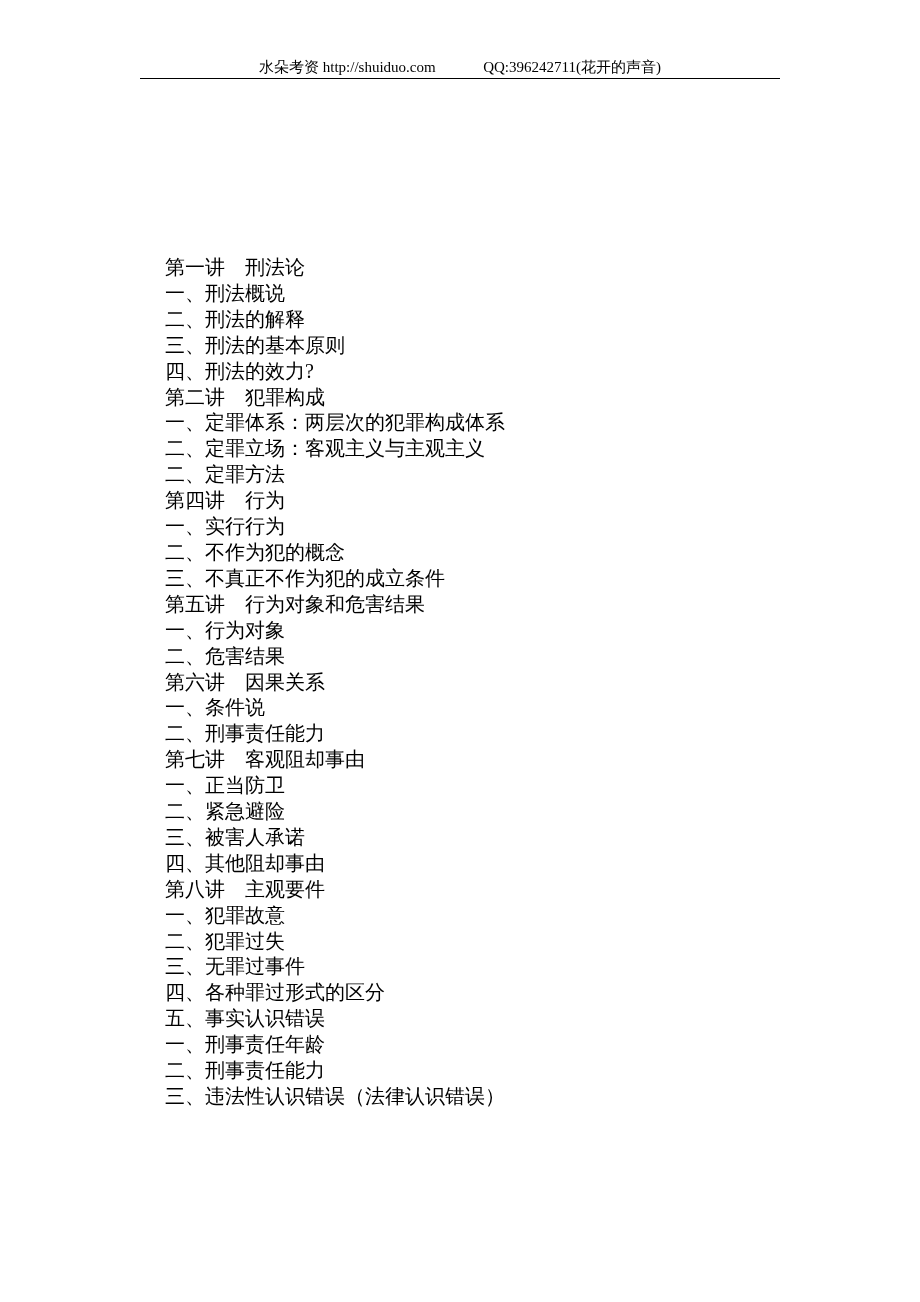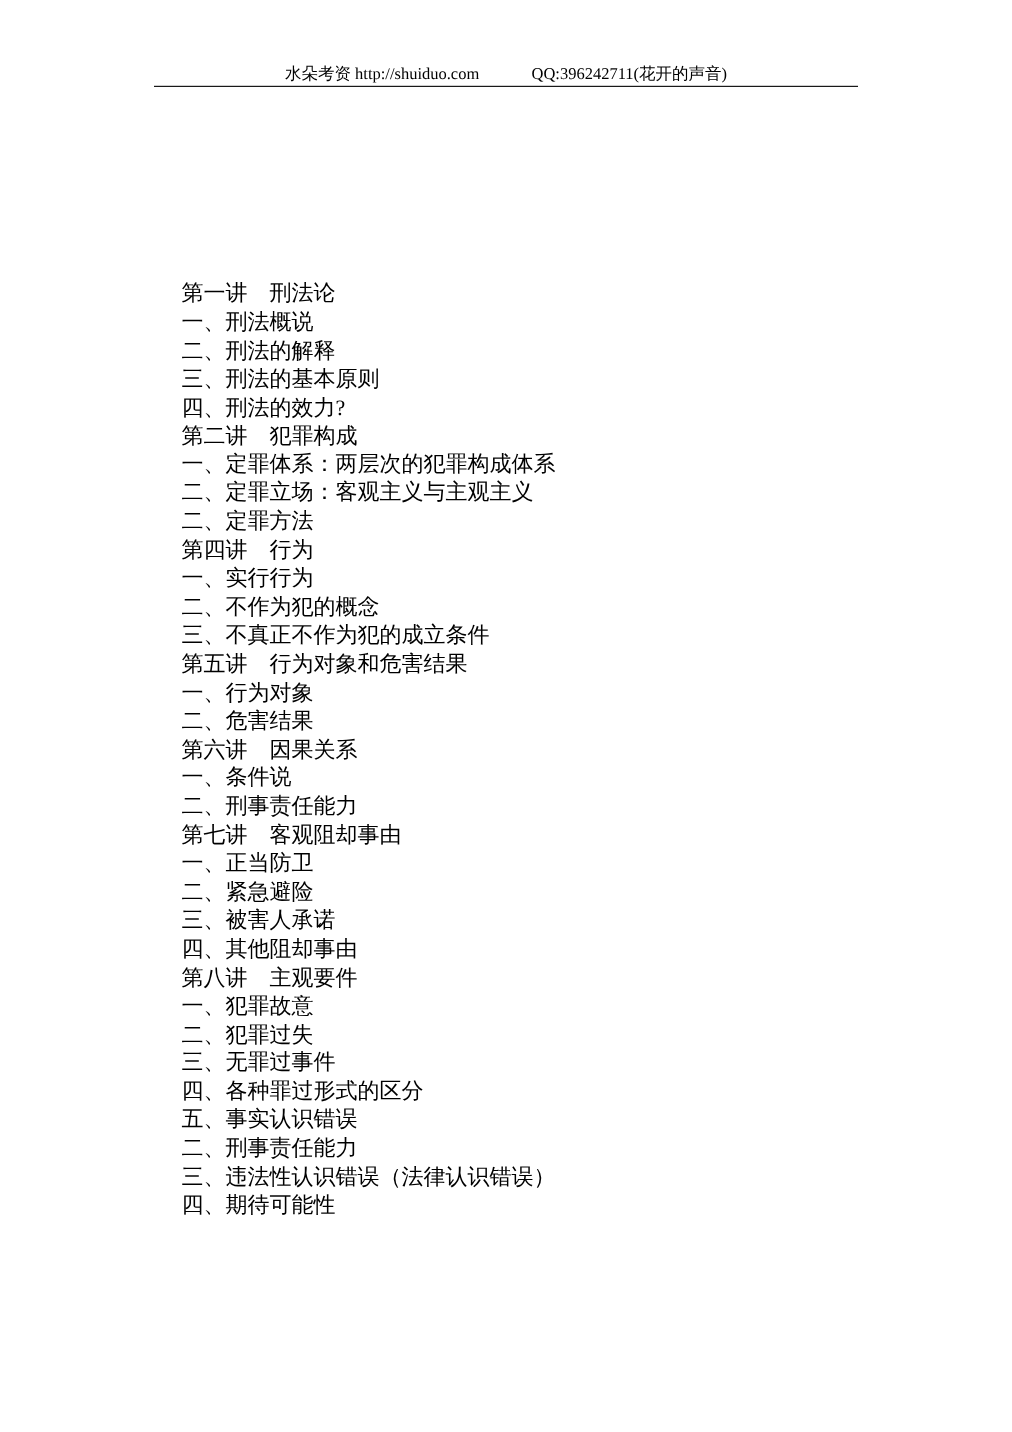--- a/index.html
+++ b/index.html
@@ -77,16 +77,16 @@
   <div>一、正当防卫</div>
   <div>二、紧急避险</div>
   <div>三、被害人承诺</div>
   <div>四、其他阻却事由</div>
   <div>第八讲　主观要件</div>
   <div>一、犯罪故意</div>
   <div>二、犯罪过失</div>
   <div>三、无罪过事件</div>
   <div>四、各种罪过形式的区分</div>
   <div>五、事实认识错误</div>
+  <div>一、刑事责任年龄</div>
   <div>二、刑事责任能力</div>
   <div>三、违法性认识错误（法律认识错误）</div>
-  <div>四、期待可能性</div>
 </div>
 
 </body></html>

